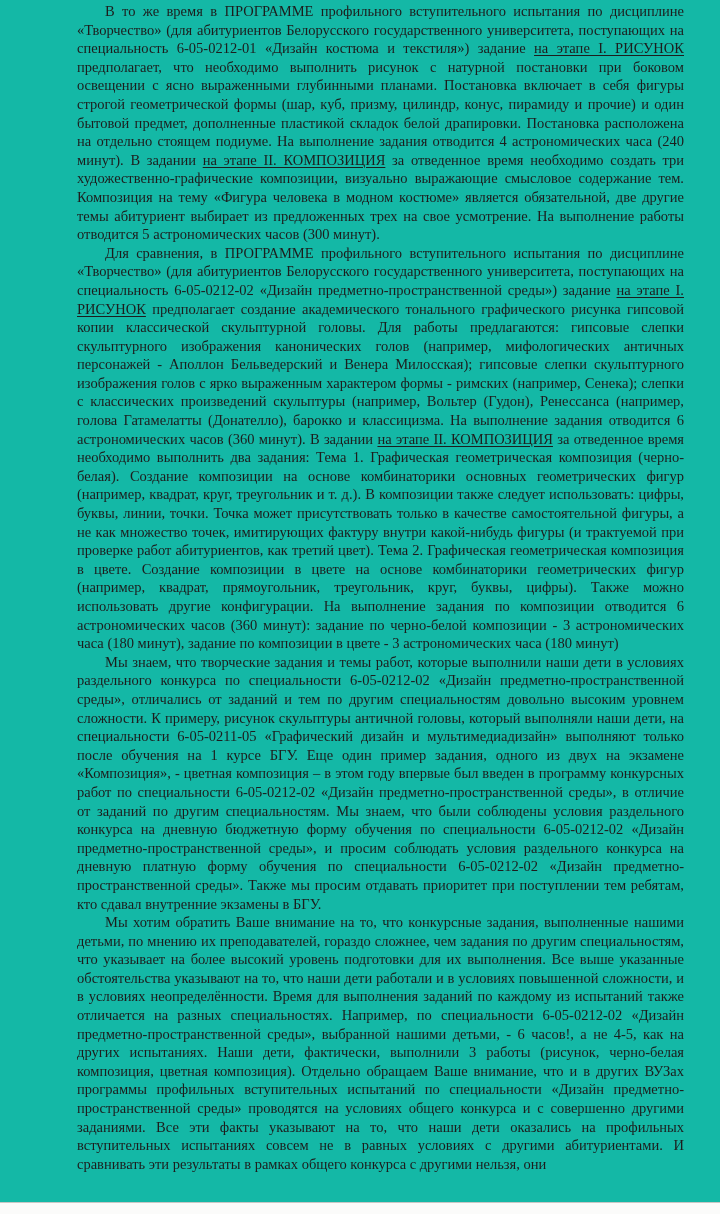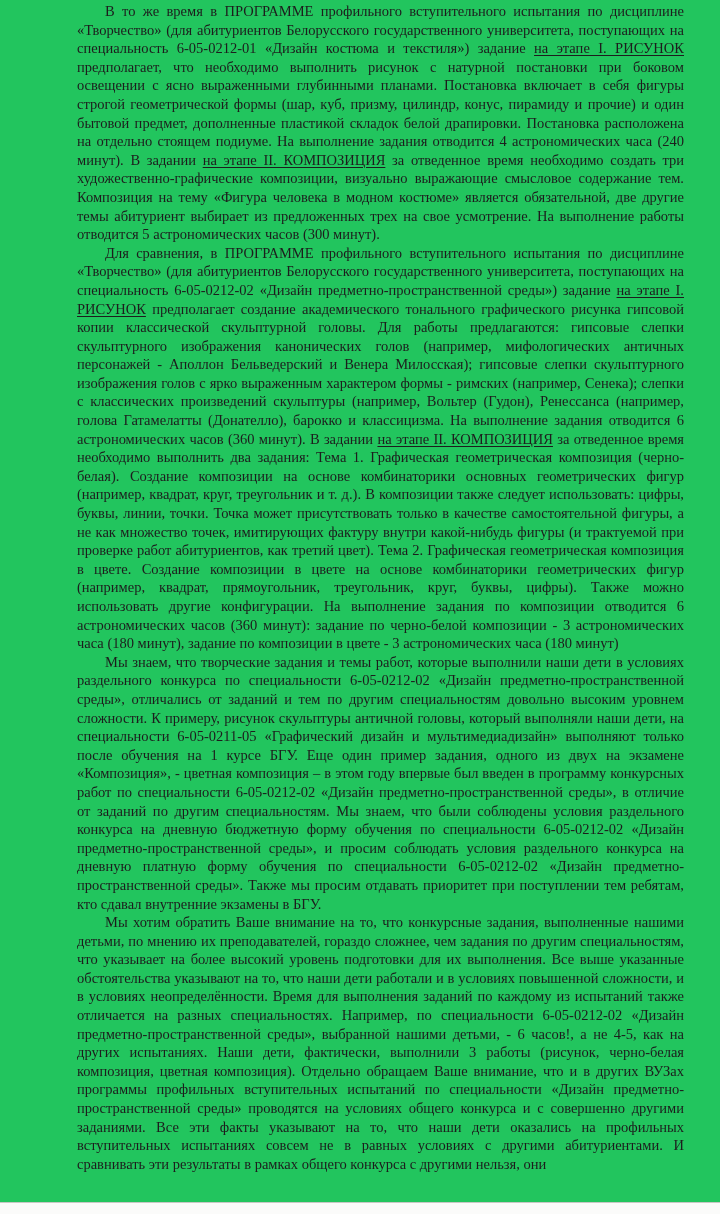--- a/index.html
+++ b/index.html
@@ -7,21 +7,21 @@
     padding: 0;
     width: 720px;
     height: 1214px;
     overflow: hidden;
     background: #e8e7e5;
   }
   .page {
     position: relative;
     width: 720px;
     height: 1214px;
-    background: #22c55e;
+    background: #14b8a6;
     overflow: hidden;
   }
   .text-block {
     box-sizing: border-box;
     width: 100%;
     height: 1202px;
     padding: 2px 36px 0 77px;
     font-family: "Liberation Serif", "DejaVu Serif", serif;
     font-size: 14.5px;
     line-height: 18.6px;

